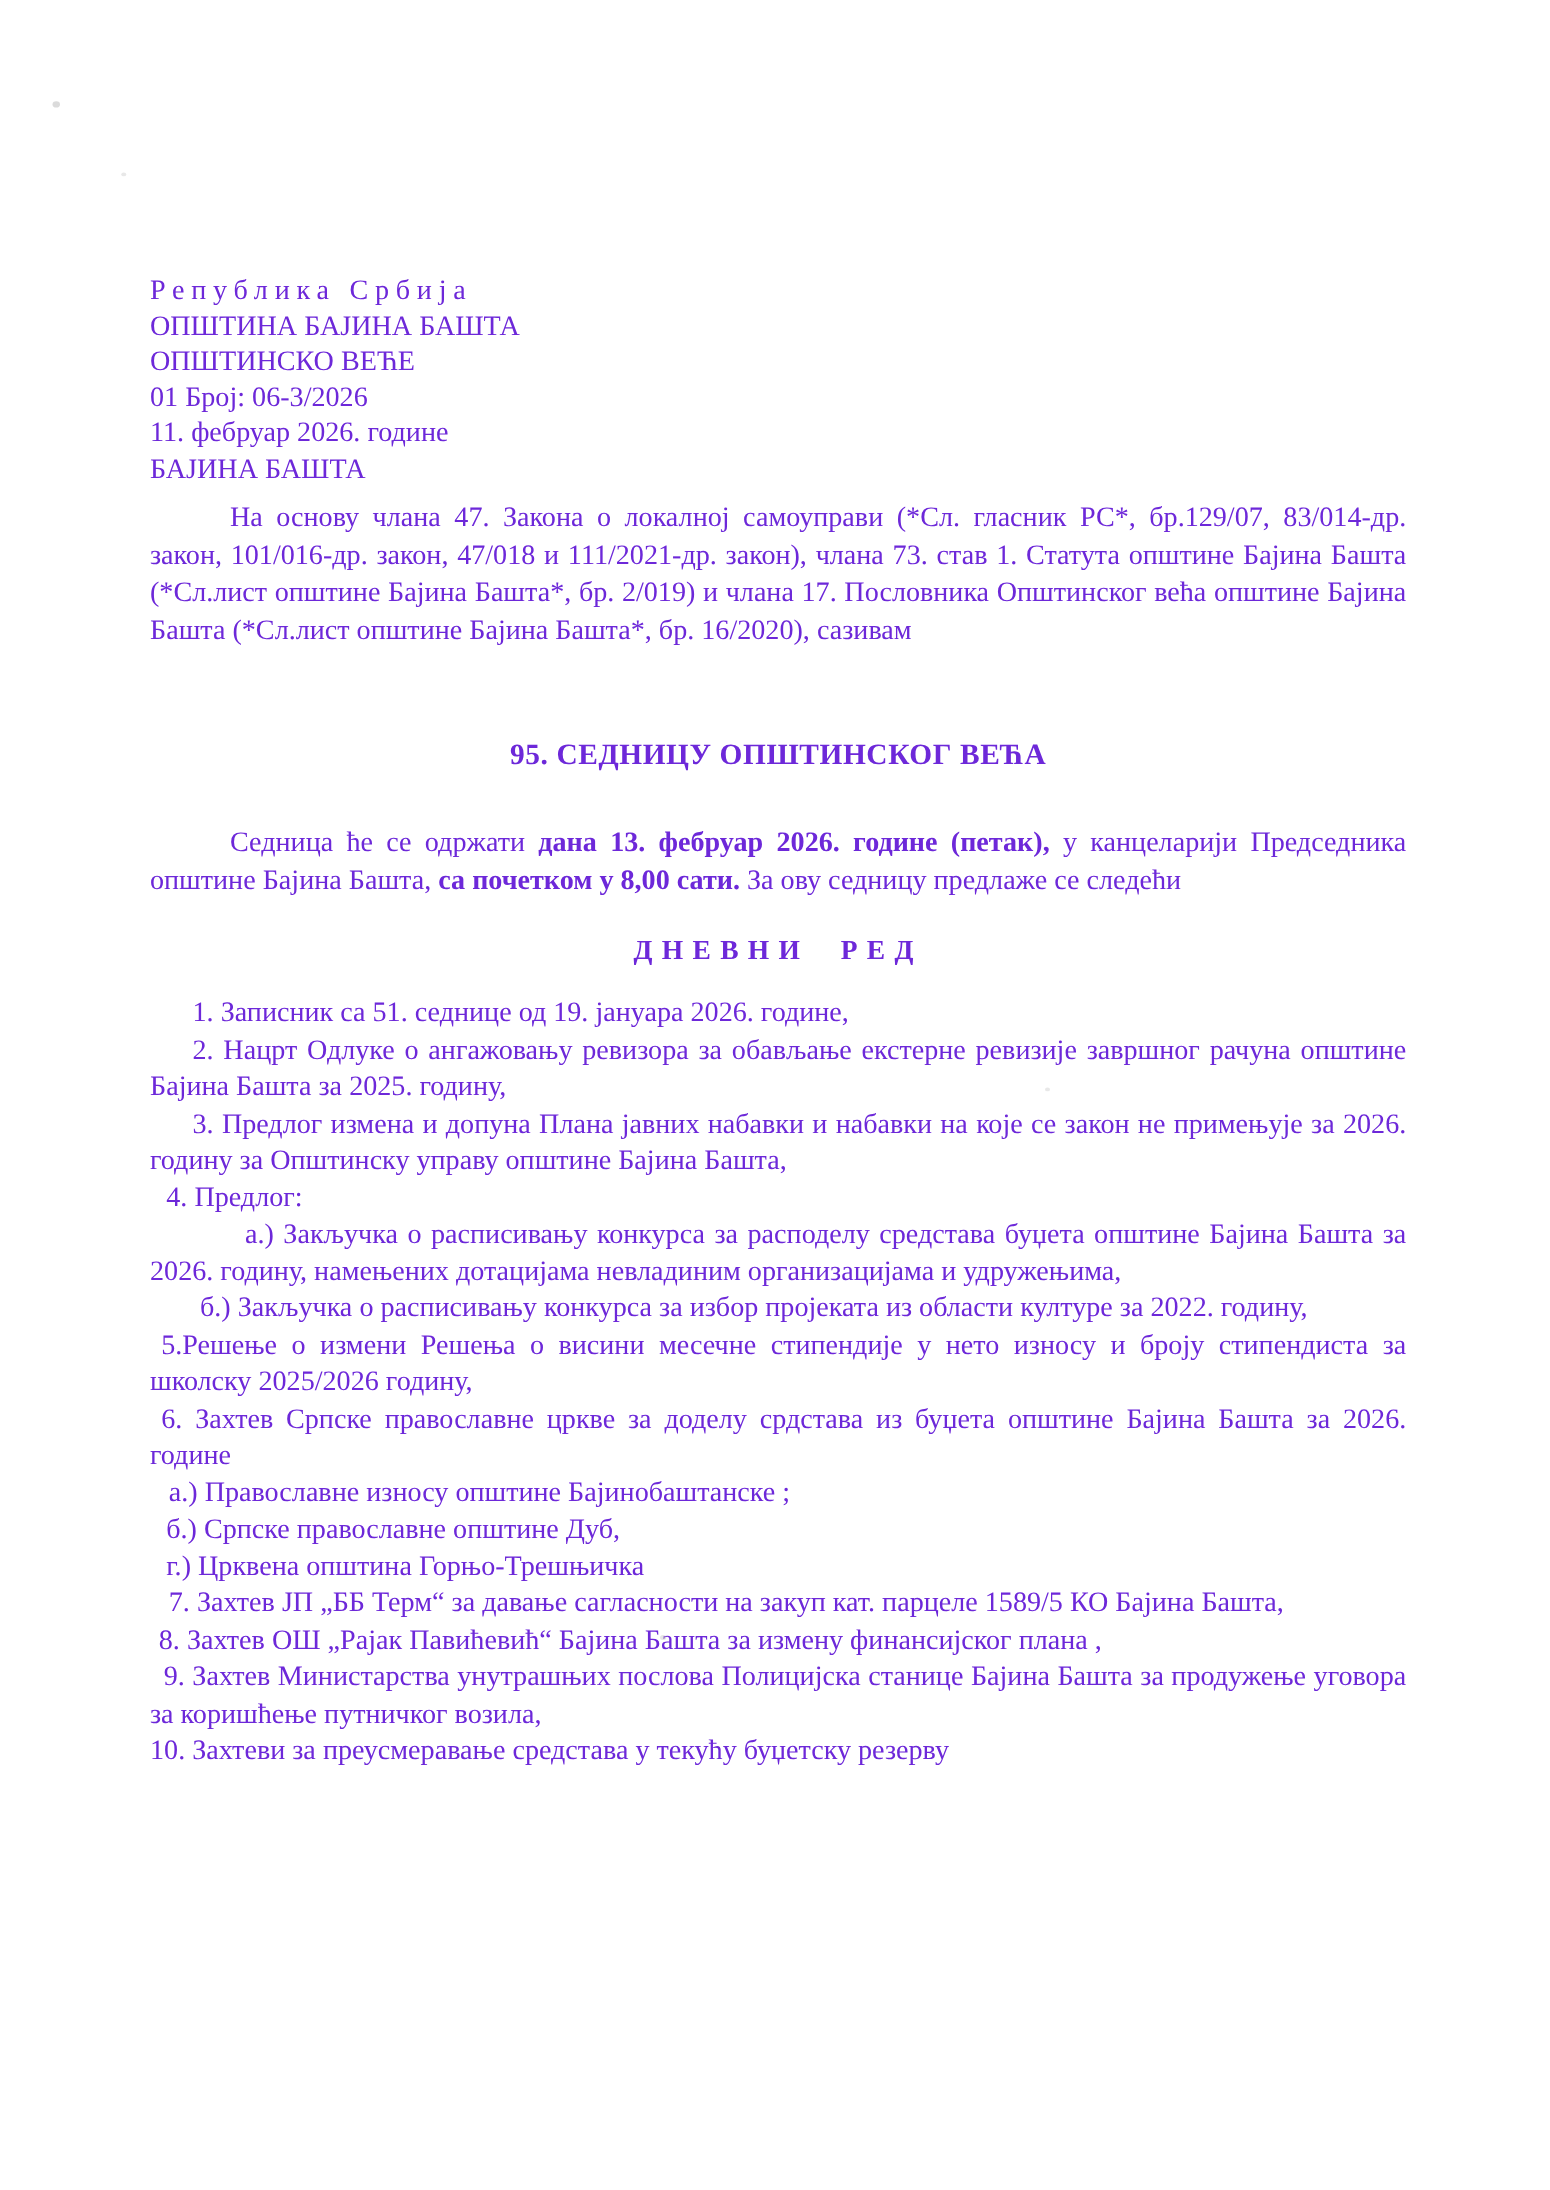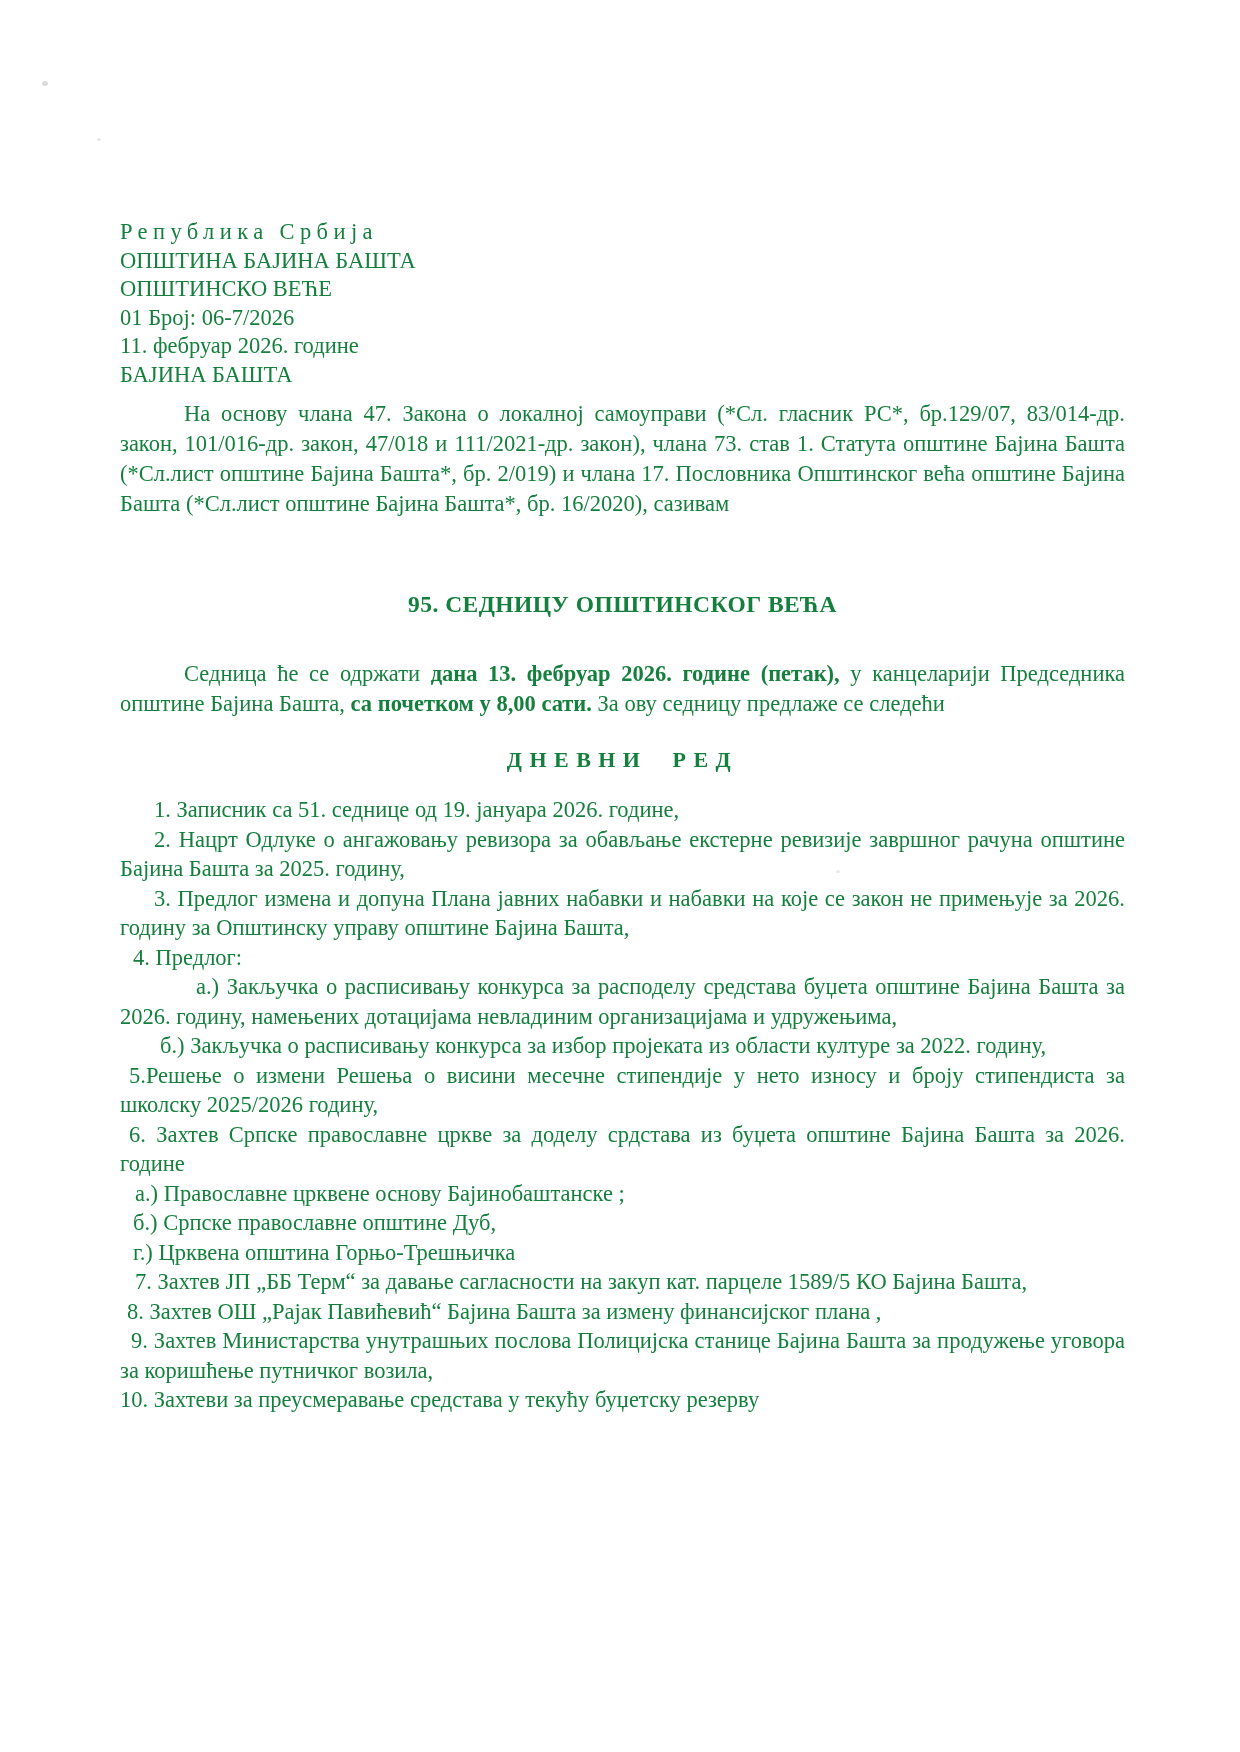--- a/index.html
+++ b/index.html
@@ -4,21 +4,21 @@
 <style>
   html, body { margin: 0; padding: 0; background: #ffffff; }
   .page {
     position: relative;
     width: 1240px;
     height: 1752px;
     background: #ffffff;
     box-sizing: border-box;
     padding: 218px 115px 0 120px;
     font-family: "Liberation Serif", "DejaVu Serif", serif;
-    color: #15803d;
+    color: #6d28d9;
     font-size: 22.5px;
     overflow: hidden;
   }
   .letterhead { line-height: 28.5px; }
   .letterhead .spaced { letter-spacing: 0.24em; }
   .para {
     margin: 0;
     text-align: justify;
     line-height: 30px;
   }
@@ -72,21 +72,21 @@
 
   <span class="speck s1"></span>
   <span class="speck s2"></span>
   <span class="speck s3"></span>
   <span class="speck s4"></span>
 
   <header class="letterhead">
     <div class="spaced">Република Србија</div>
     <div>ОПШТИНА БАЈИНА БАШТА</div>
     <div>ОПШТИНСКО ВЕЋЕ</div>
-    <div>01 Број: 06-7/2026</div>
+    <div>01 Број: 06-3/2026</div>
     <div>11. фебруар 2026. године</div>
     <div>БАЈИНА БАШТА</div>
   </header>
 
   <p class="para intro">На основу члана 47. Закона о локалној самоуправи (*Сл. гласник РС*, бр.129/07, 83/014-др. закон, 101/016-др. закон, 47/018 и 111/2021-др. закон), члана 73. став 1. Статута општине Бајина Башта (*Сл.лист општине Бајина Башта*, бр. 2/019) и члана 17. Пословника Општинског већа општине Бајина Башта (*Сл.лист општине Бајина Башта*, бр. 16/2020), сазивам</p>
 
   <h1 class="session-title">95. СЕДНИЦУ ОПШТИНСКОГ ВЕЋА</h1>
 
   <p class="para session-para"><span>Седница ће се одржати </span><b>дана 13. фебруар 2026. године (петак),</b><span> у канцеларији Председника општине Бајина Башта, </span><b>са почетком у 8,00 сати.</b><span> За ову седницу предлаже се следећи</span></p>
 
@@ -94,21 +94,21 @@
 
   <section class="agenda">
     <p style="text-indent:34px">1.  Записник са 51. седнице од  19. јануара 2026. године,</p>
     <p style="text-indent:34px">2. Нацрт Одлуке о ангажовању ревизора за обављање екстерне ревизије завршног рачуна општине Бајина Башта за 2025. годину,</p>
     <p style="text-indent:34px">3. Предлог измена и допуна Плана јавних набавки и набавки на које се закон не примењује за 2026. годину за  Општинску управу општине Бајина Башта,</p>
     <p style="text-indent:13px">4. Предлог:</p>
     <p style="text-indent:76px">а.) Закључка о расписивању конкурса за расподелу средстава буџета општине Бајина Башта за 2026. годину, намењених дотацијама невладиним организацијама и удружењима,</p>
     <p style="text-indent:40px">б.) Закључка о расписивању конкурса за избор пројеката из области културе за 2022. годину,</p>
     <p style="text-indent:9px">5.Решење о измени Решења о висини месечне стипендије у нето износу и броју стипендиста за школску 2025/2026 годину,</p>
     <p style="text-indent:9px">6. Захтев Српске православне цркве за доделу срдстава из буџета општине  Бајина Башта за 2026. године</p>
-    <p style="text-indent:15px">а.)  Православне црквене основу Бајинобаштанске ;</p>
+    <p style="text-indent:15px">а.)  Православне износу општине Бајинобаштанске ;</p>
     <p style="text-indent:13px">б.) Српске православне општине Дуб,</p>
     <p style="text-indent:13px">г.) Црквена општина Горњо-Трешњичка</p>
     <p style="text-indent:15px">7. Захтев ЈП „ББ Терм“ за давање сагласности на закуп кат. парцеле 1589/5 КО Бајина Башта,</p>
     <p style="text-indent:7px">8. Захтев ОШ „Рајак Павићевић“ Бајина Башта за измену финансијског плана ,</p>
     <p style="text-indent:11px">9. Захтев Министарства унутрашњих послова Полицијска станице Бајина Башта за продужење уговора за коришћење путничког возила,</p>
     <p style="text-indent:0">10. Захтеви за преусмеравање средстава у текућу буџетску резерву</p>
   </section>
 
 </div>
 

